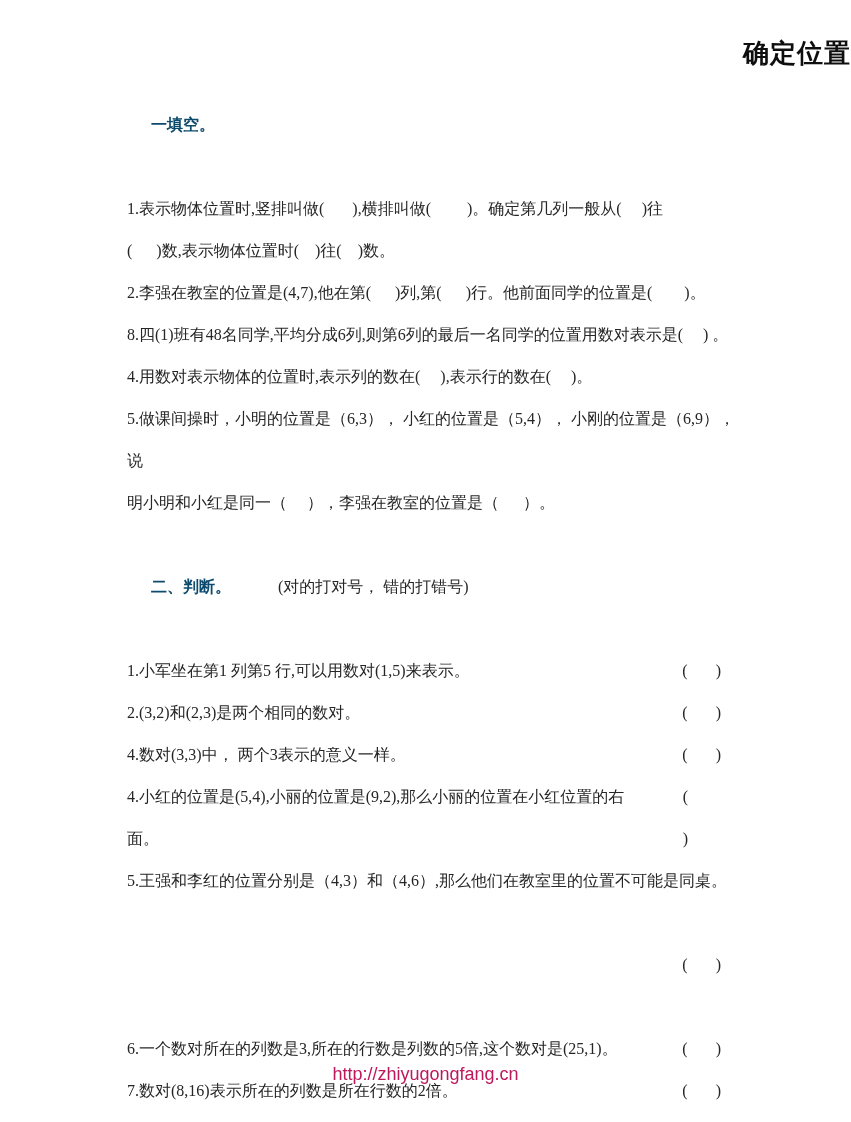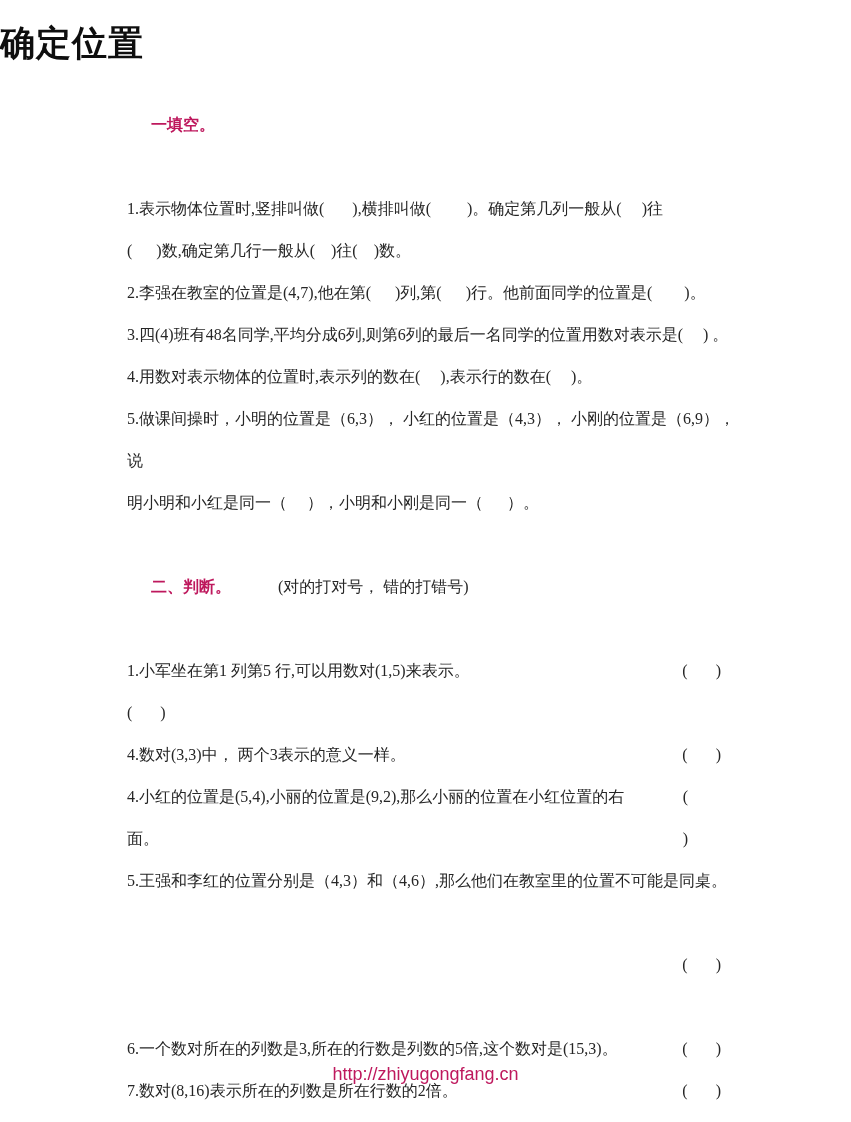--- a/index.html
+++ b/index.html
@@ -7,44 +7,44 @@
     position: relative;
     width: 851px;
     height: 1122px;
     background: #ffffff;
     font-family: "Liberation Serif", "DejaVu Serif", serif;
     color: #262626;
     overflow: hidden;
   }
   .title {
     position: absolute;
-    top: 20px;
+    top: 36px;
     left: 0;
     width: 100%;
-    text-align: left;
-    font-size: 35px;
+    text-align: right;
+    font-size: 26px;
     font-weight: bold;
     color: #0e0e0e;
     margin: 0;
     letter-spacing: 1px;
   }
   .content {
     position: absolute;
     top: 62px;
     left: 127px;
     width: 620px;
   }
   .ln {
     margin: 0;
     font-size: 16px;
     line-height: 42px;
     white-space: pre-wrap;
     color: #262626;
   }
-  .heading .hb { font-weight: bold; color: #be185d; }
+  .heading .hb { font-weight: bold; color: #0c4a6e; }
   .heading .hn { font-weight: normal; margin-left: 47px; }
   .judge { display: flex; justify-content: space-between; gap: 32px; }
   .judge .jt { white-space: pre-wrap; }
   .judge .jb { white-space: pre-wrap; margin-right: 26px; }
   .bracket-line { text-align: right; }
   .bracket-line .jb { white-space: pre-wrap; margin-right: 26px; }
   .footer {
     position: absolute;
     top: 1064px;
     left: 0;
@@ -61,51 +61,52 @@
 <div class="page">
 
   <h1 class="title">确定位置</h1>
 
   <div class="content">
 
     <p class="ln heading">
       <span class="hb">一填空。</span>
     </p>
     <p class="ln">1.表示物体位置时,竖排叫做(       ),横排叫做(         )。确定第几列一般从(     )往</p>
-    <p class="ln">(      )数,确定第几行一般从(    )往(    )数。</p>
+    <p class="ln">(      )数,表示物体位置时(    )往(    )数。</p>
     <p class="ln">2.李强在教室的位置是(4,7),他在第(      )列,第(      )行。他前面同学的位置是(        )。</p>
-    <p class="ln">3.四(4)班有48名同学,平均分成6列,则第6列的最后一名同学的位置用数对表示是(     ) 。</p>
+    <p class="ln">8.四(1)班有48名同学,平均分成6列,则第6列的最后一名同学的位置用数对表示是(     ) 。</p>
     <p class="ln">4.用数对表示物体的位置时,表示列的数在(     ),表示行的数在(     )。</p>
-    <p class="ln">5.做课间操时，小明的位置是（6,3）， 小红的位置是（4,3）， 小刚的位置是（6,9）， 说</p>
-    <p class="ln">明小明和小红是同一（     ），小明和小刚是同一（      ）。</p>
+    <p class="ln">5.做课间操时，小明的位置是（6,3）， 小红的位置是（5,4）， 小刚的位置是（6,9）， 说</p>
+    <p class="ln">明小明和小红是同一（     ），李强在教室的位置是（      ）。</p>
 
     <p class="ln heading">
       <span class="hb">二、判断。</span><span class="hn">(对的打对号， 错的打错号)</span>
     </p>
     <p class="ln judge">
       <span class="jt">1.小军坐在第1 列第5 行,可以用数对(1,5)来表示。</span>
       <span class="jb">(       )</span>
     </p>
     <p class="ln judge">
+      <span class="jt">2.(3,2)和(2,3)是两个相同的数对。</span>
       <span class="jb">(       )</span>
     </p>
     <p class="ln judge">
       <span class="jt">4.数对(3,3)中， 两个3表示的意义一样。</span>
       <span class="jb">(       )</span>
     </p>
     <p class="ln judge">
       <span class="jt">4.小红的位置是(5,4),小丽的位置是(9,2),那么小丽的位置在小红位置的右面。</span>
       <span class="jb">(       )</span>
     </p>
     <p class="ln">5.王强和李红的位置分别是（4,3）和（4,6）,那么他们在教室里的位置不可能是同桌。</p>
     <p class="ln bracket-line">
       <span class="jb">(       )</span>
     </p>
     <p class="ln judge">
-      <span class="jt">6.一个数对所在的列数是3,所在的行数是列数的5倍,这个数对是(15,3)。</span>
+      <span class="jt">6.一个数对所在的列数是3,所在的行数是列数的5倍,这个数对是(25,1)。</span>
       <span class="jb">(       )</span>
     </p>
     <p class="ln judge">
       <span class="jt">7.数对(8,16)表示所在的列数是所在行数的2倍。</span>
       <span class="jb">(       )</span>
     </p>
 
     <p class="ln heading">
       
     </p>

